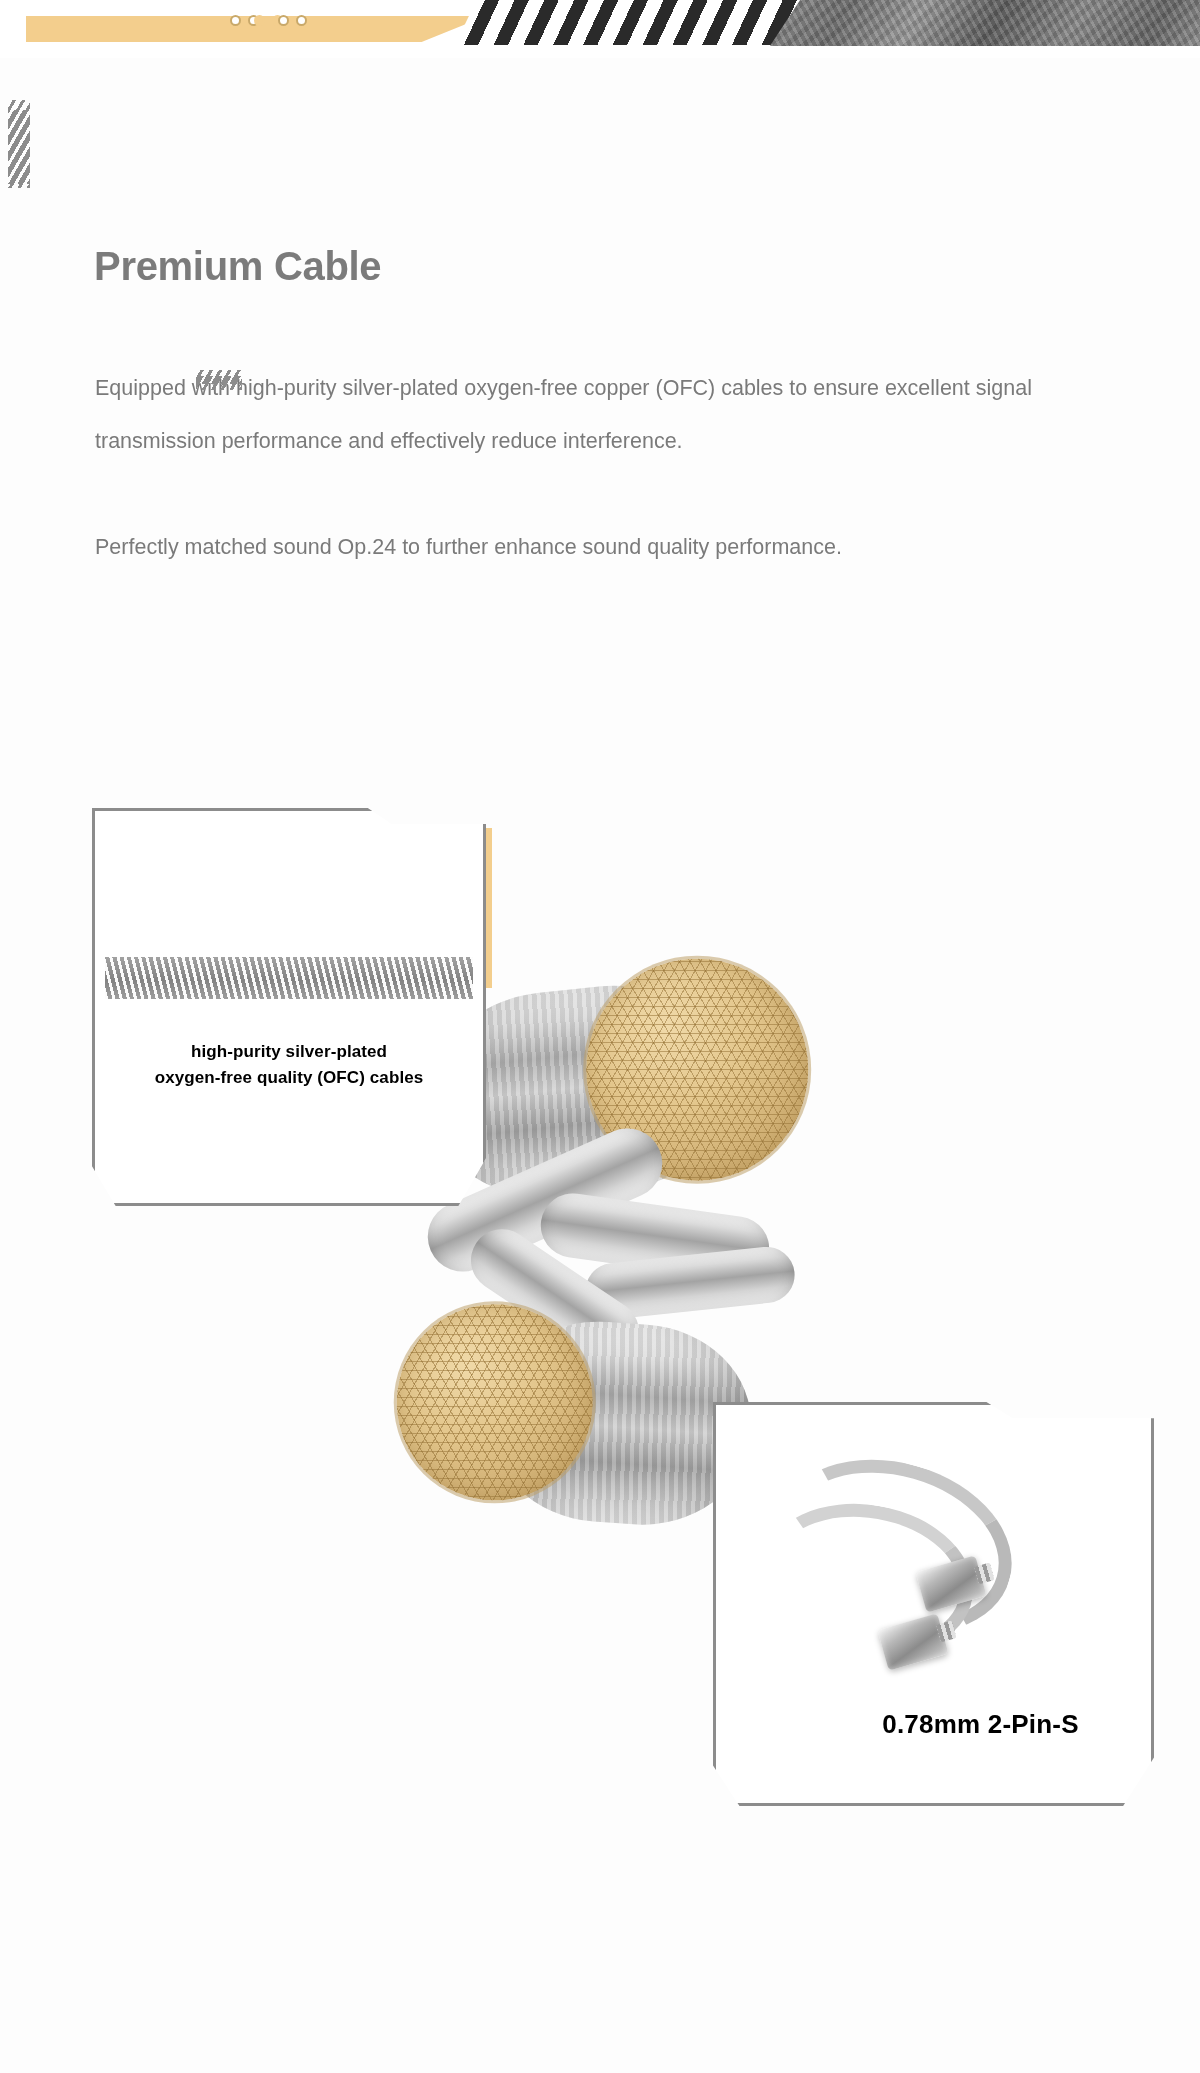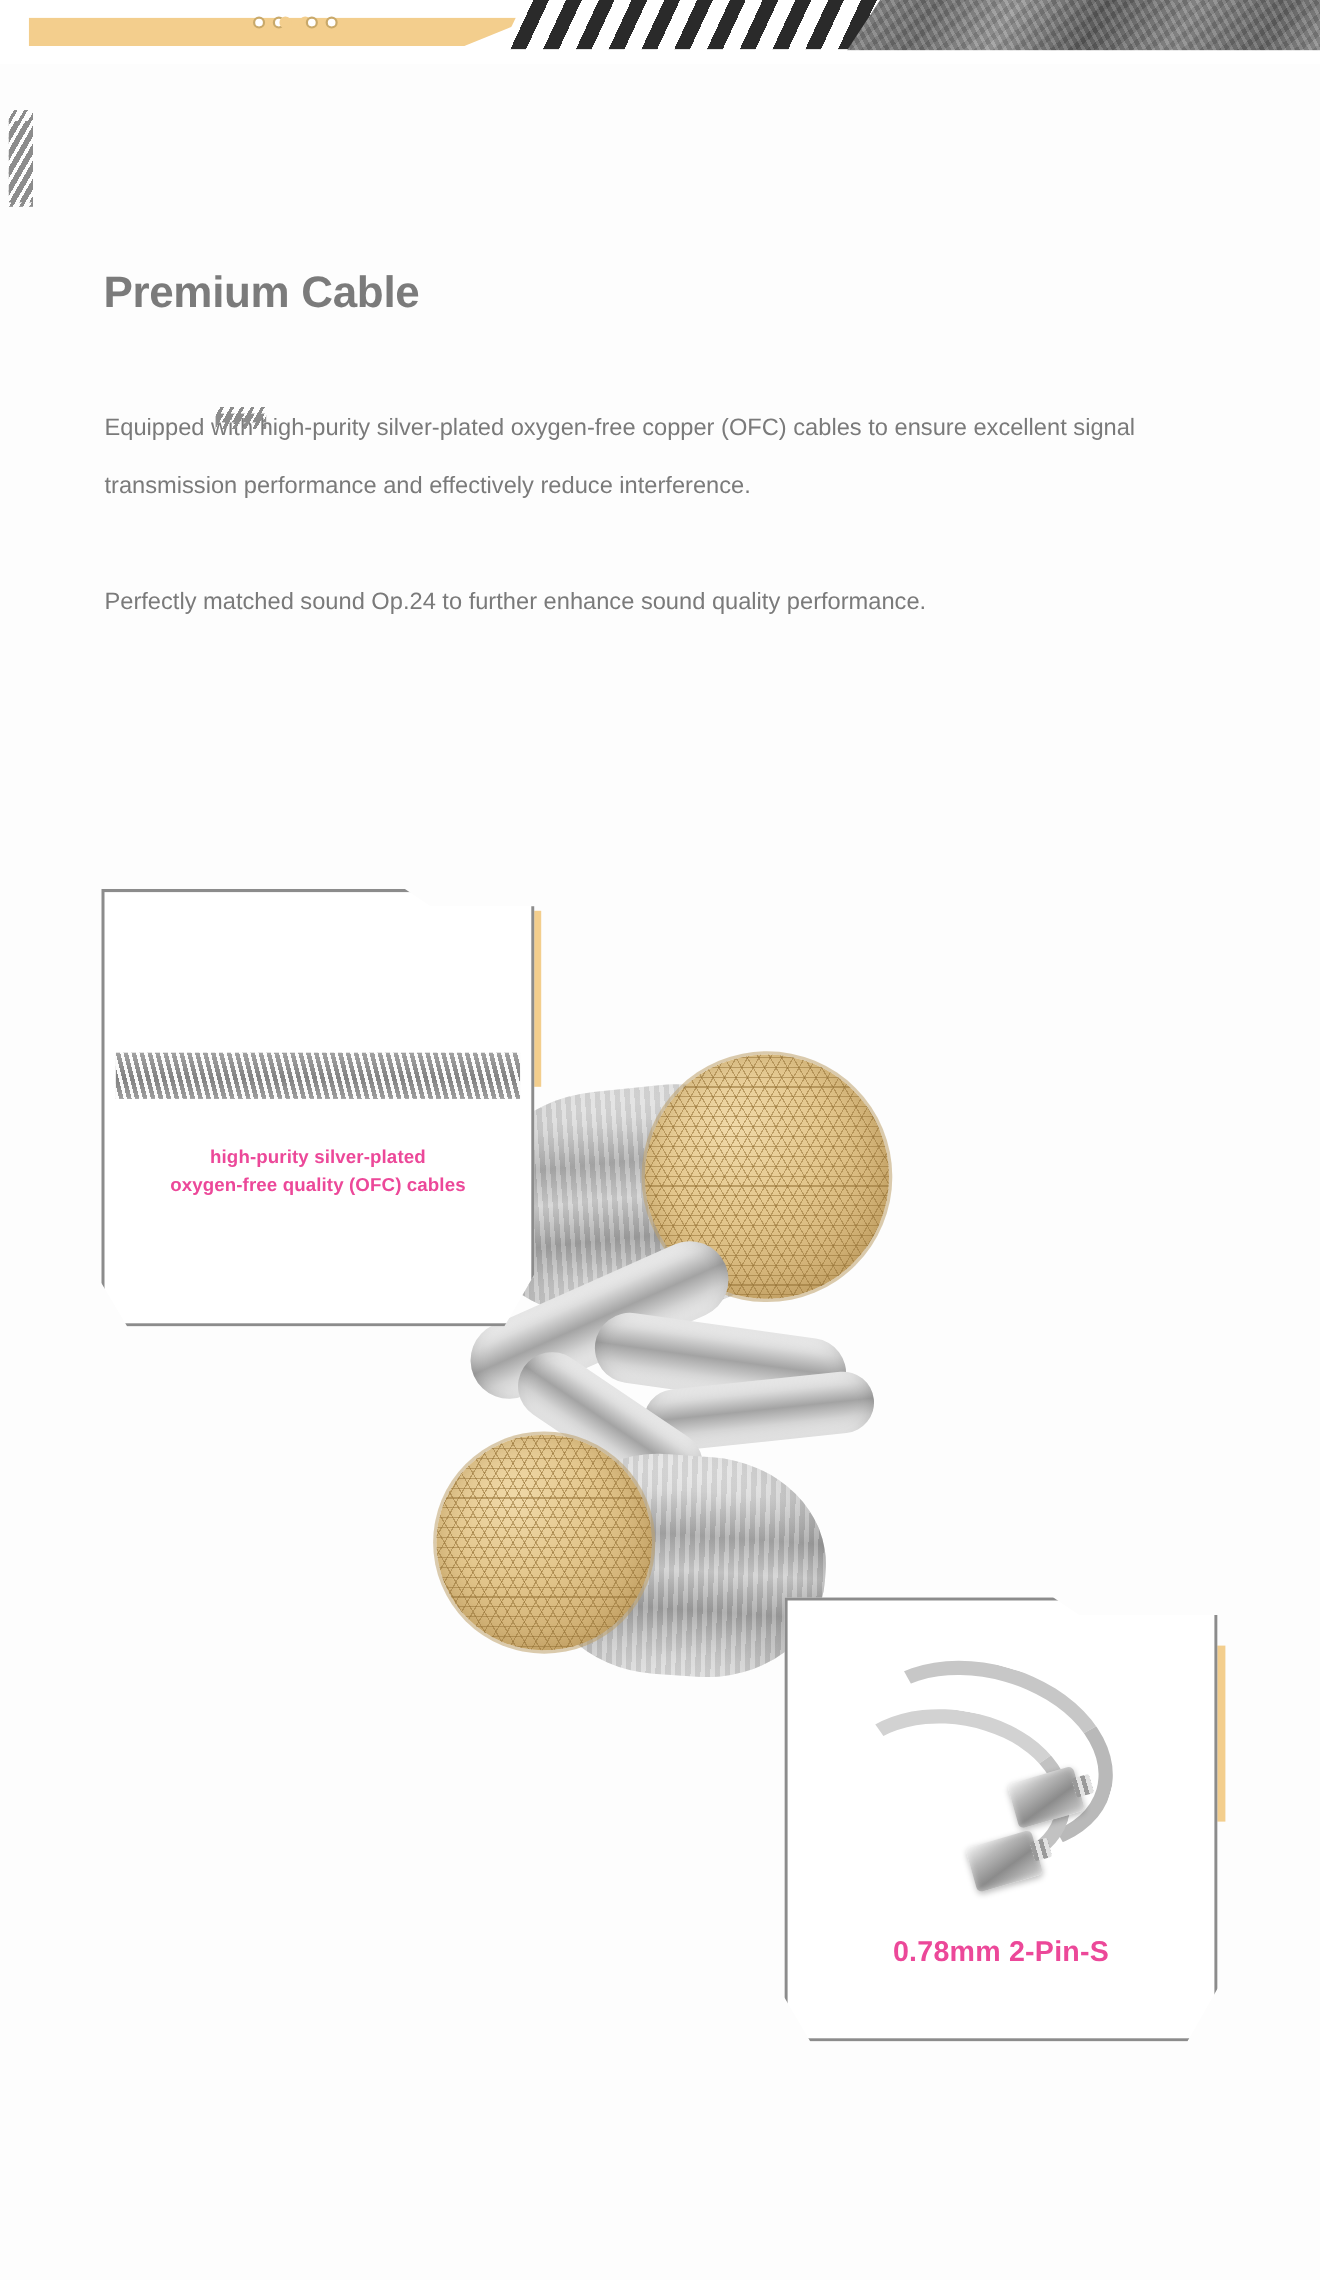--- a/index.html
+++ b/index.html
@@ -226,21 +226,21 @@
   .hatch {
     position: absolute;
     background: repeating-linear-gradient(-60deg, #8c8c8c 0 3px, transparent 3px 8px);
     z-index: 3;
   }
   .card-label {
     position: absolute;
     width: 100%;
     text-align: center;
     font-weight: bold;
-    color: #ec4899;
+    color: #000000;
     z-index: 4;
   }
 
   
   #card-cable {
     left: 92px; top: 808px;
     width: 388px; height: 392px;
     clip-path: polygon(0 0, 70% 0, 76% 4%, 100% 4%, 100% 88%, 93% 100%, 6% 100%, 0 90%);
     z-index: 2;
   }
@@ -276,24 +276,25 @@
     font-size: 17px;
     line-height: 26px;
     letter-spacing: .1px;
   }
   #card-cable-dots { left: 248px; top: 15px; }
   #card-cable-hatch-l { left: 8px; top: 110px; width: 22px; height: 74px; }
   #card-cable-hatch-b { left: 196px; top: 370px; width: 46px; height: 14px; }
 
   
   #card-pin {
-    left: 713px; top: 1452px;
+    left: 713px; top: 1402px;
     width: 388px; height: 398px;
     clip-path: polygon(0 0, 62% 0, 68% 4%, 100% 4%, 100% 88%, 93% 100%, 6% 100%, 0 90%);
     z-index: 2;
+    padding-left: 47px;
   }
   #card-pin-accent {
     left: 1092px; top: 1496px;
     width: 22px; height: 160px;
     z-index: 1;
   }
   #card-pin-dots { left: 230px; top: 15px; }
   #card-pin-hatch-l { left: 8px; top: 100px; width: 22px; height: 88px; }
   #card-pin-hatch-b { left: 196px; top: 376px; width: 46px; height: 14px; }
   #card-pin .connectors {

